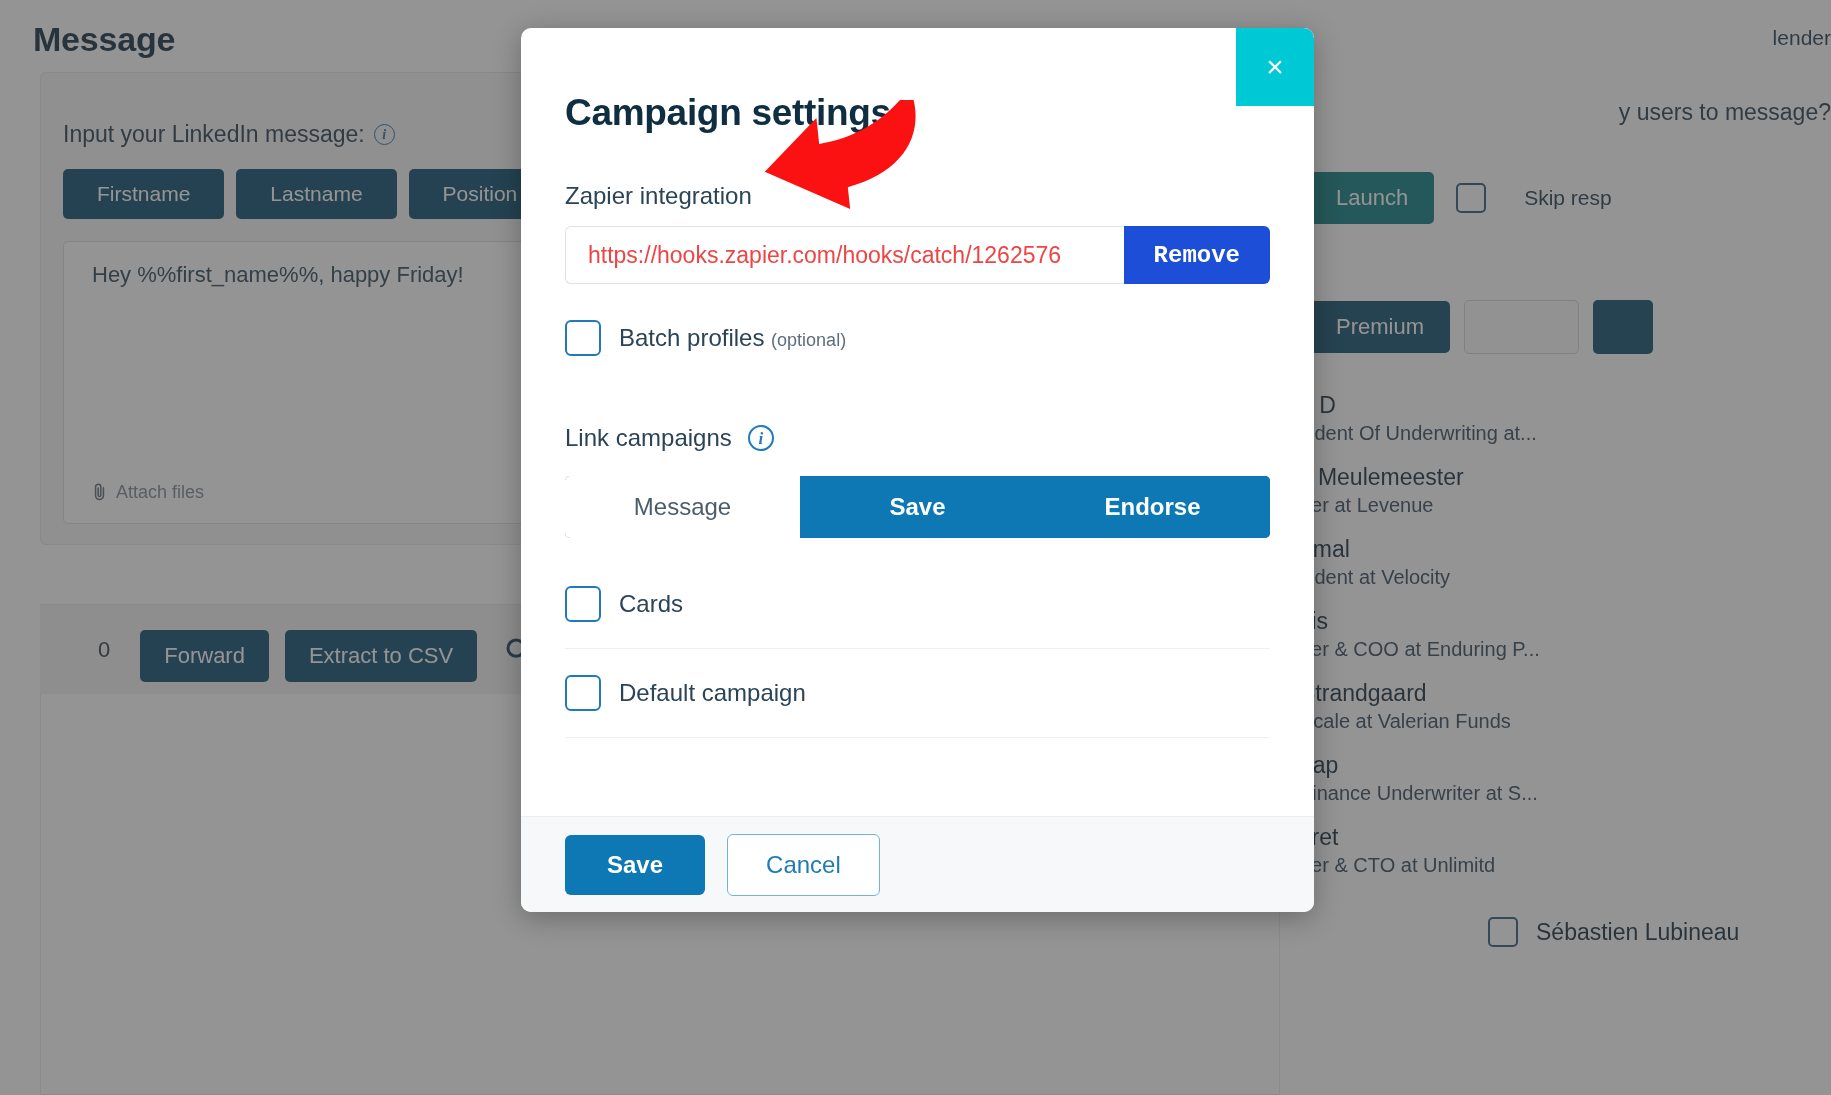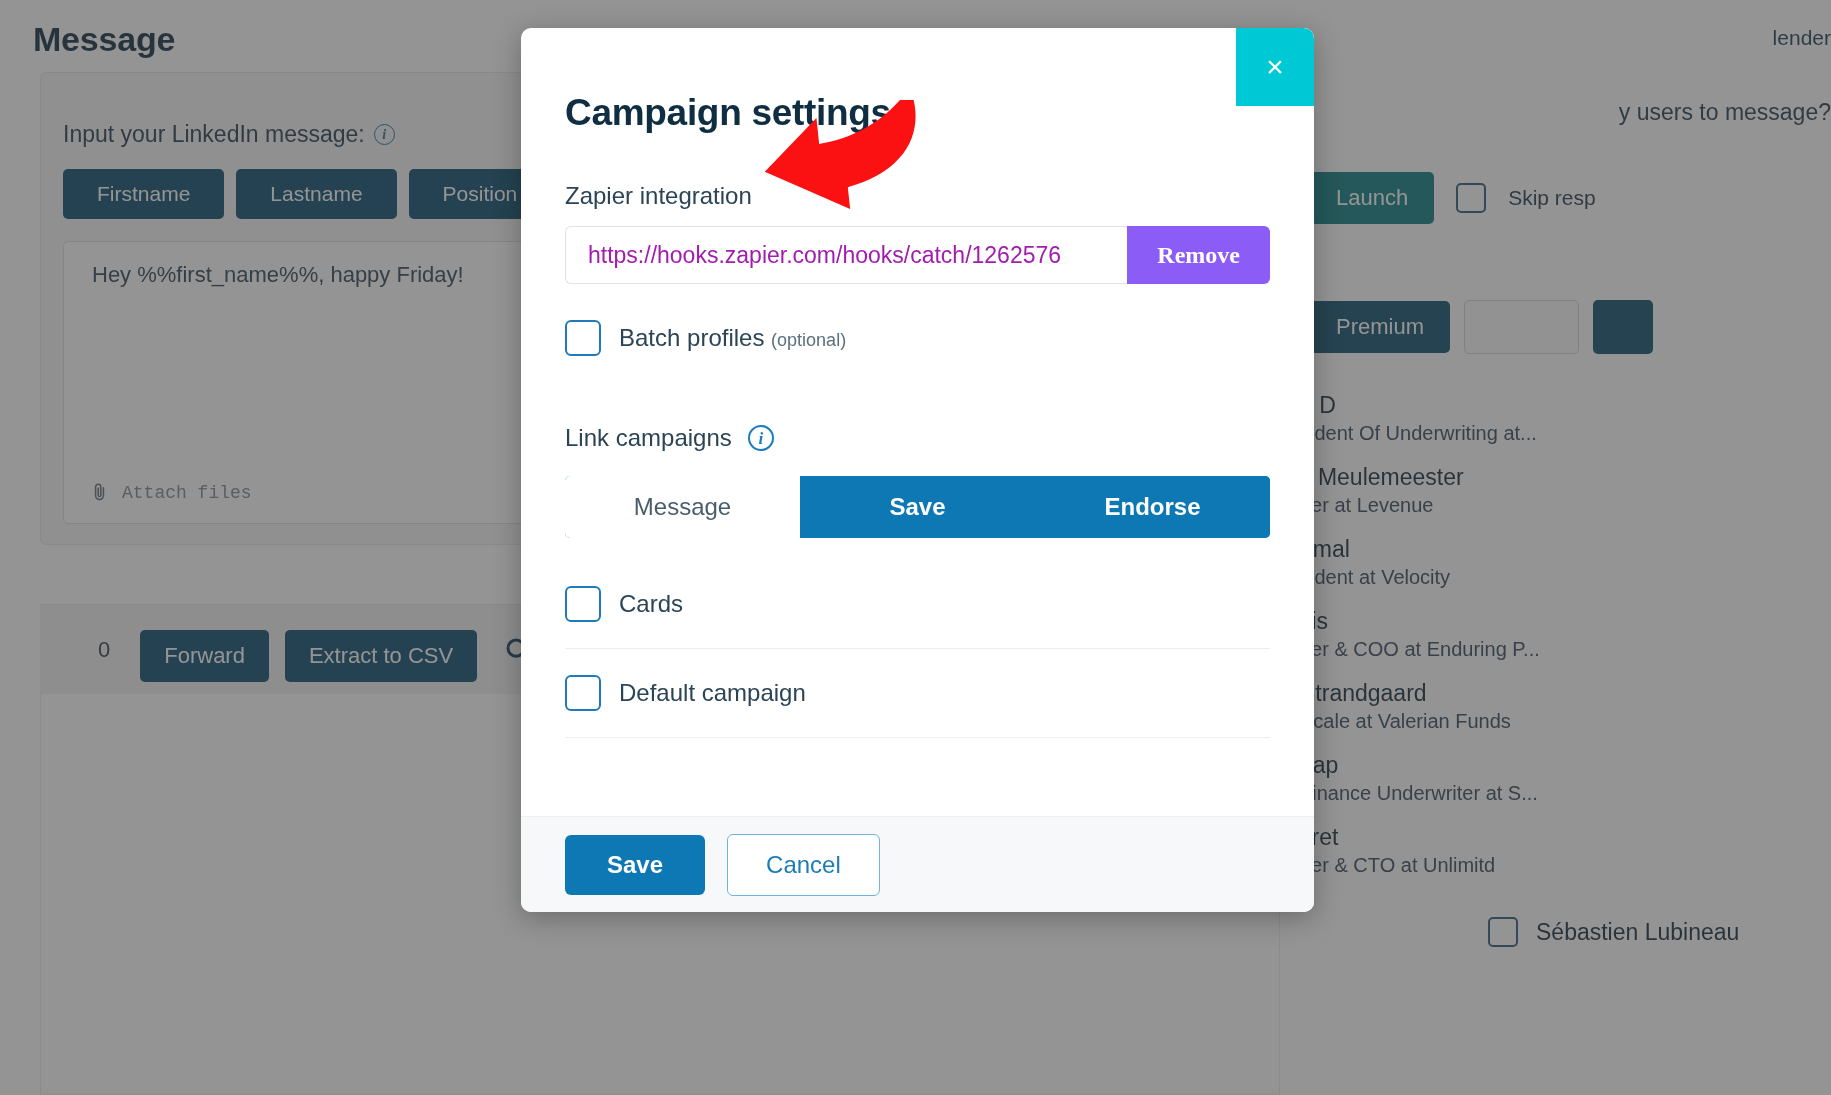--- a/index.html
+++ b/index.html
@@ -72,22 +72,22 @@
     width: 1196px; height: 283px;
     background: #ffffff;
     border: 1px solid #d9dde2; border-radius: 5px;
   }
   .msg-text {
     position: absolute; left: 28px; top: 20px;
     font-size: 22px; color: #2b4354;
   }
   .attach-row {
     position: absolute; left: 25px; bottom: 18px;
-    display: flex; align-items: center; gap: 12px;
-    color: #7b8794; font-size: 18px; font-family: Liberation Mono, monospace;
+    display: flex; align-items: center; gap: 6px;
+    color: #7b8794; font-size: 18px;
   }
   .clip-icon { width: 21px; height: 25px; display: block; }
 
   
   .toolbar {
     position: absolute;
     left: 40px; top: 604px;
     width: 1240px; height: 90px;
     background: #f1f2f4;
     border-top: 1px solid #e3e6ea;
@@ -125,21 +125,21 @@
   }
   .launch-btn {
     background: #0a7a7f; color: #fff; border: none; border-radius: 5px;
     padding: 13px 26px; font-size: 22px; cursor: pointer;
     font-family: "Liberation Sans", sans-serif;
   }
   .cbox {
     width: 30px; height: 30px; border: 2px solid #2c5a78;
     border-radius: 5px; background: #fff; flex: none; cursor: pointer;
   }
-  .skip-label { font-size: 21px; color: #233b4d; white-space: nowrap; }
+  .skip-label { font-size: 21px; color: #233b4d; white-space: nowrap; margin-left: 16px; }
 
   .filter-row {
     position: absolute; left: 10px; top: 228px;
     display: flex; align-items: center; gap: 14px;
   }
   .premium-btn {
     background: #0d4c6b; color: #fff; border: none; border-radius: 5px;
     padding: 13px 26px; font-size: 22px; cursor: pointer;
     font-family: "Liberation Sans", sans-serif;
   }
@@ -200,32 +200,32 @@
   .input-row {
     margin-top: 16px;
     display: flex; align-items: stretch;
     height: 58px;
   }
   .url-input {
     flex: 1;
     border: 1px solid #dfe3e8; border-right: none;
     border-radius: 6px 0 0 6px;
     padding: 0 22px;
-    font-size: 23px; color: #a21caf;
+    font-size: 23px; color: #ef4444;
     font-family: "Liberation Sans", sans-serif;
     background: #ffffff;
     outline: none;
     min-width: 0;
   }
   .remove-btn {
-    background: #8b5cf6; color: #fff; border: none;
+    background: #1d4ed8; color: #fff; border: none;
     border-radius: 0 6px 6px 0;
     padding: 0 30px;
     font-size: 24px; font-weight: 700; cursor: pointer;
-    font-family: Liberation Serif, serif;
+    font-family: Liberation Mono, monospace;
     white-space: nowrap;
   }
   .check-row {
     display: flex; align-items: center; gap: 18px;
     margin-top: 36px;
   }
   .check-box {
     width: 36px; height: 36px;
     border: 2px solid #2079b8; border-radius: 6px;
     background: #fff; flex: none; cursor: pointer;

